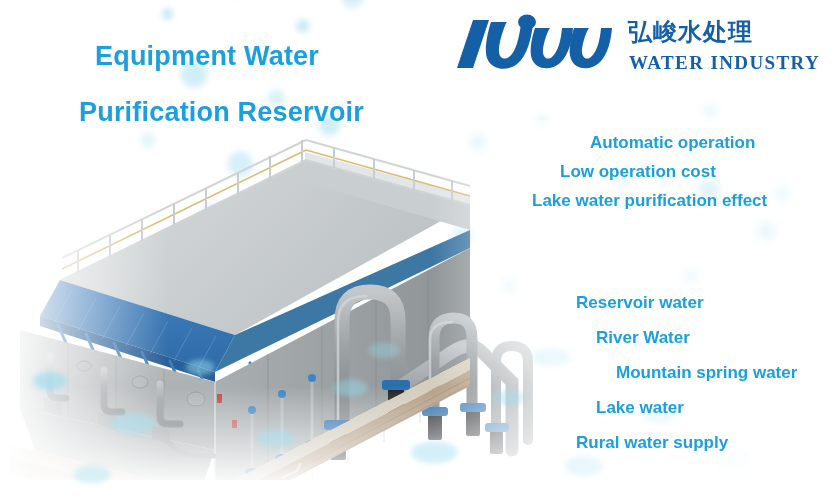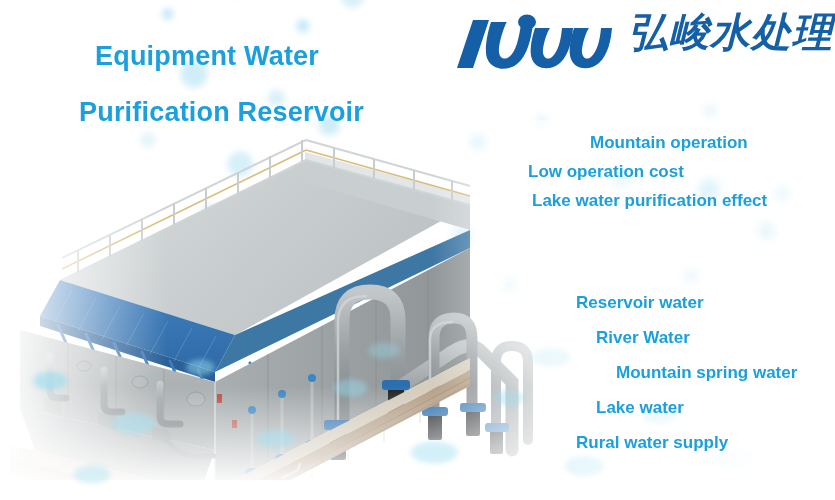--- a/index.html
+++ b/index.html
@@ -90,42 +90,41 @@
     letter-spacing:.2px;
     white-space:nowrap;
   }
   .headline .l2{display:block;margin-left:-16px;}
 
   
   .logo{position:absolute;left:443px;top:12px;width:385px;height:72px;}
   .logo-mark{position:absolute;left:0;top:0;width:175px;height:62px;}
   .logo-cn{
     position:absolute;left:185px;top:2px;
-    font-size:40px;font-weight:bold;color:#145fa6;
+    font-size:24px;font-weight:bold;color:#145fa6;
     letter-spacing:1px;line-height:36px;
     font-family:"DejaVu Sans",sans-serif;
     white-space:nowrap;
-    font-style:italic;
   }
   .logo-en{
     position:absolute;left:186px;top:40px;
     font-size:19px;font-weight:bold;color:#145fa6;
     letter-spacing:1.4px;line-height:22px;
     font-family:"Liberation Serif",serif;
     white-space:nowrap;
   }
 
   
   .features{
     position:absolute;left:500px;top:128px;width:320px;
     color:#1ba0dd;font-size:17px;font-weight:bold;line-height:29px;
     white-space:nowrap;
   }
   .features .f0{margin-left:90px;}
-  .features .f1{margin-left:28px;}
+  .features .f1{margin-left:60px;}
   .features .f2{margin-left:32px;}
 
   
   .sources{
     position:absolute;left:540px;top:285px;width:300px;
     color:#1ba0dd;font-size:17px;font-weight:bold;line-height:35px;
     white-space:nowrap;
   }
   .sources .s0{margin-left:36px;}
   .sources .s1{margin-left:56px;}
@@ -415,24 +414,25 @@
 
           <ellipse cx="84" cy="10" rx="9" ry="7.5"></ellipse>
 
           <path d="M92,16 C92,16 85,36 89,47 C93,58 108,59 117,51 C126,43 129,28 130,16 L119,16 C118,28 115,40 109,45 C104,49 99,45 100,37 C101,29 105,18 107,16 Z"></path>
 
           <path d="M131,16 C131,16 124,36 128,47 C132,58 147,59 156,51 C165,43 168,28 169,16 L158,16 C157,28 154,40 148,45 C143,49 138,45 139,37 C140,29 144,18 146,16 Z"></path>
         </g>
       </svg>
     </div>
     <div class="logo-cn">弘峻水处理</div>
+    <div class="logo-en">WATER INDUSTRY</div>
   </div>
 
   <div class="features">
-    <div class="f0">Mountain operation</div>
+    <div class="f0">Automatic operation</div>
     <div class="f1">Low operation cost</div>
     <div class="f2">Lake water purification effect</div>
   </div>
 
   <div class="sources">
     <div class="s0">Reservoir water</div>
     <div class="s1">River Water</div>
     <div class="s2">Mountain spring water</div>
     <div class="s3">Lake water</div>
     <div class="s4">Rural water supply</div>

